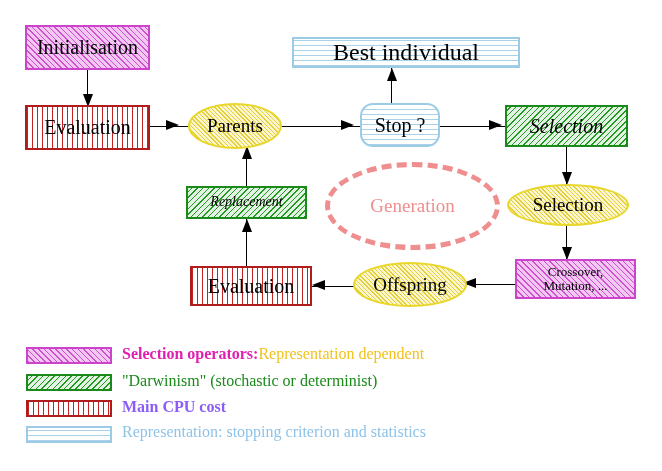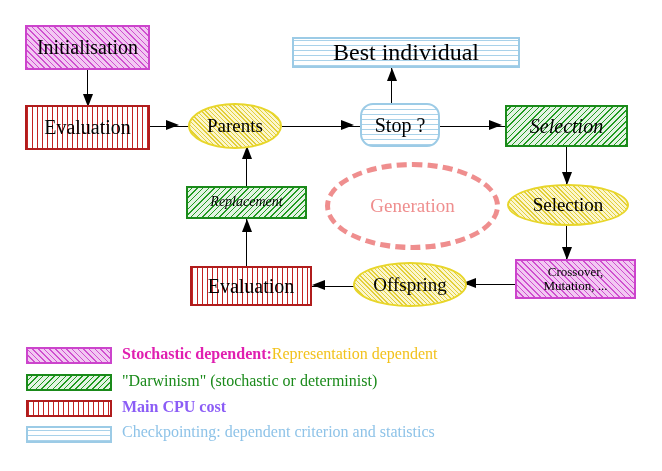--- a/index.html
+++ b/index.html
@@ -208,32 +208,32 @@
   </div>
 
   <div class="node fill-none" style="left:325px; top:162px; width:175px; height:88px; font-size:19px;">
     <span>Generation</span>
   </div>
 
   <div id="legend">
 
     <div class="legend-swatch fill-magenta" style="top:347px;"></div>
     <div class="legend-text" style="top:345px;">
-      <span style="color:#e01fb0; font-weight:bold;">Stochastic dependent:</span><span class="seg2" style="color:#f2c21c;">Representation dependent</span>
+      <span style="color:#e01fb0; font-weight:bold;">Selection operators:</span><span class="seg2" style="color:#f2c21c;">Representation dependent</span>
     </div>
 
     <div class="legend-swatch fill-green" style="top:374px;"></div>
     <div class="legend-text" style="top:372px;">
       <span style="color:#1a8a1a;">"Darwinism" (stochastic or determinist)</span>
     </div>
 
     <div class="legend-swatch fill-red" style="top:400px;"></div>
     <div class="legend-text" style="top:398px;">
       <span style="color:#8b5cf6; font-weight:bold;">Main CPU cost</span>
     </div>
 
     <div class="legend-swatch fill-blue" style="top:426px;"></div>
     <div class="legend-text" style="top:423px;">
-      <span style="color:#8ec3e8;">Checkpointing: dependent criterion and statistics</span>
+      <span style="color:#8ec3e8;">Representation: stopping criterion and statistics</span>
     </div>
   </div>
 
 </div>
 
 </body></html>

